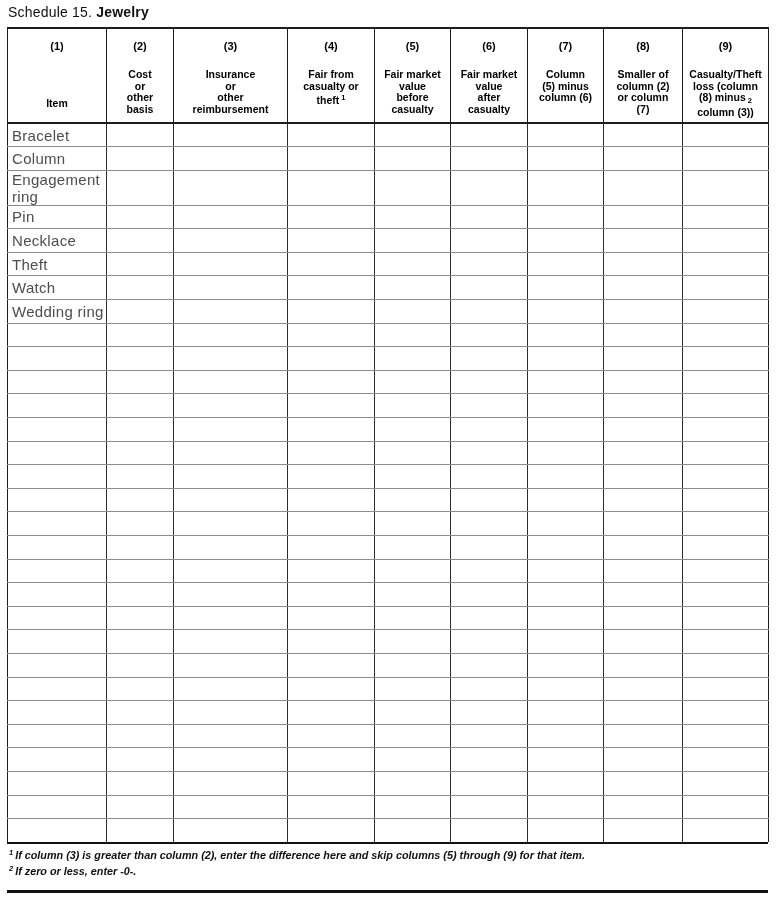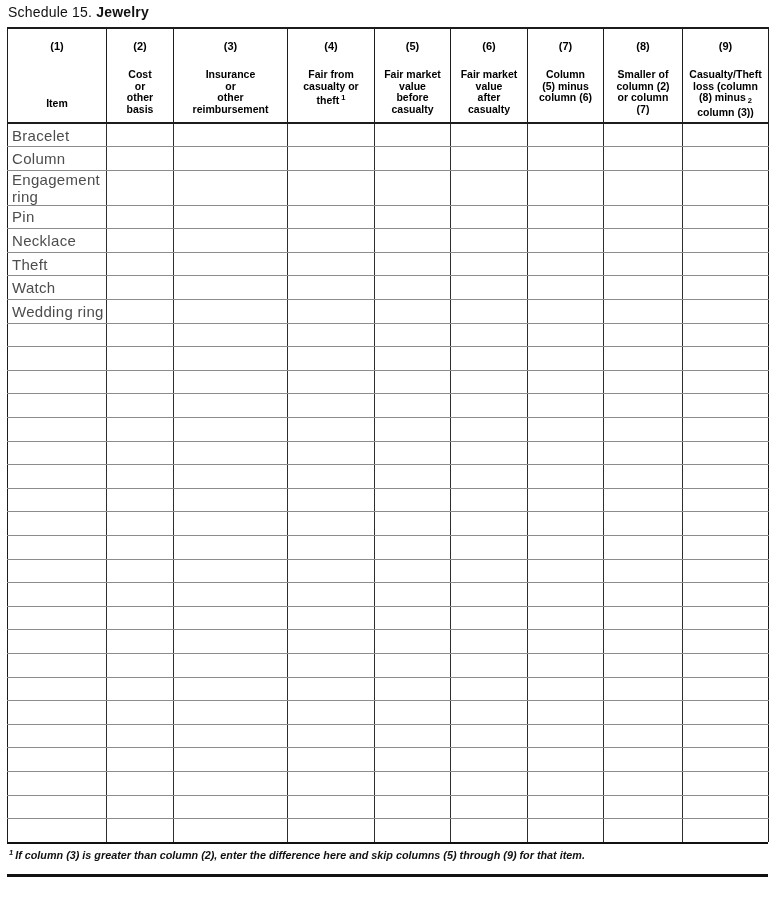--- a/index.html
+++ b/index.html
@@ -574,17 +574,18 @@
           <td></td>
           <td></td>
         </tr>
       </tbody>
   </table>
 
   <div class="table-bottom-rule"></div>
 
   <div class="footnotes">
     <div class="fn"><sup>1</sup><span>If column (3) is greater than column (2), enter the difference here and skip columns (5) through (9) for that item.</span></div>
+    <div class="fn"><sup>2</sup><span>If zero or less, enter -0-.</span></div>
   </div>
 
   <div class="bottom-rule"></div>
 
 </div>
 
 </body></html>

